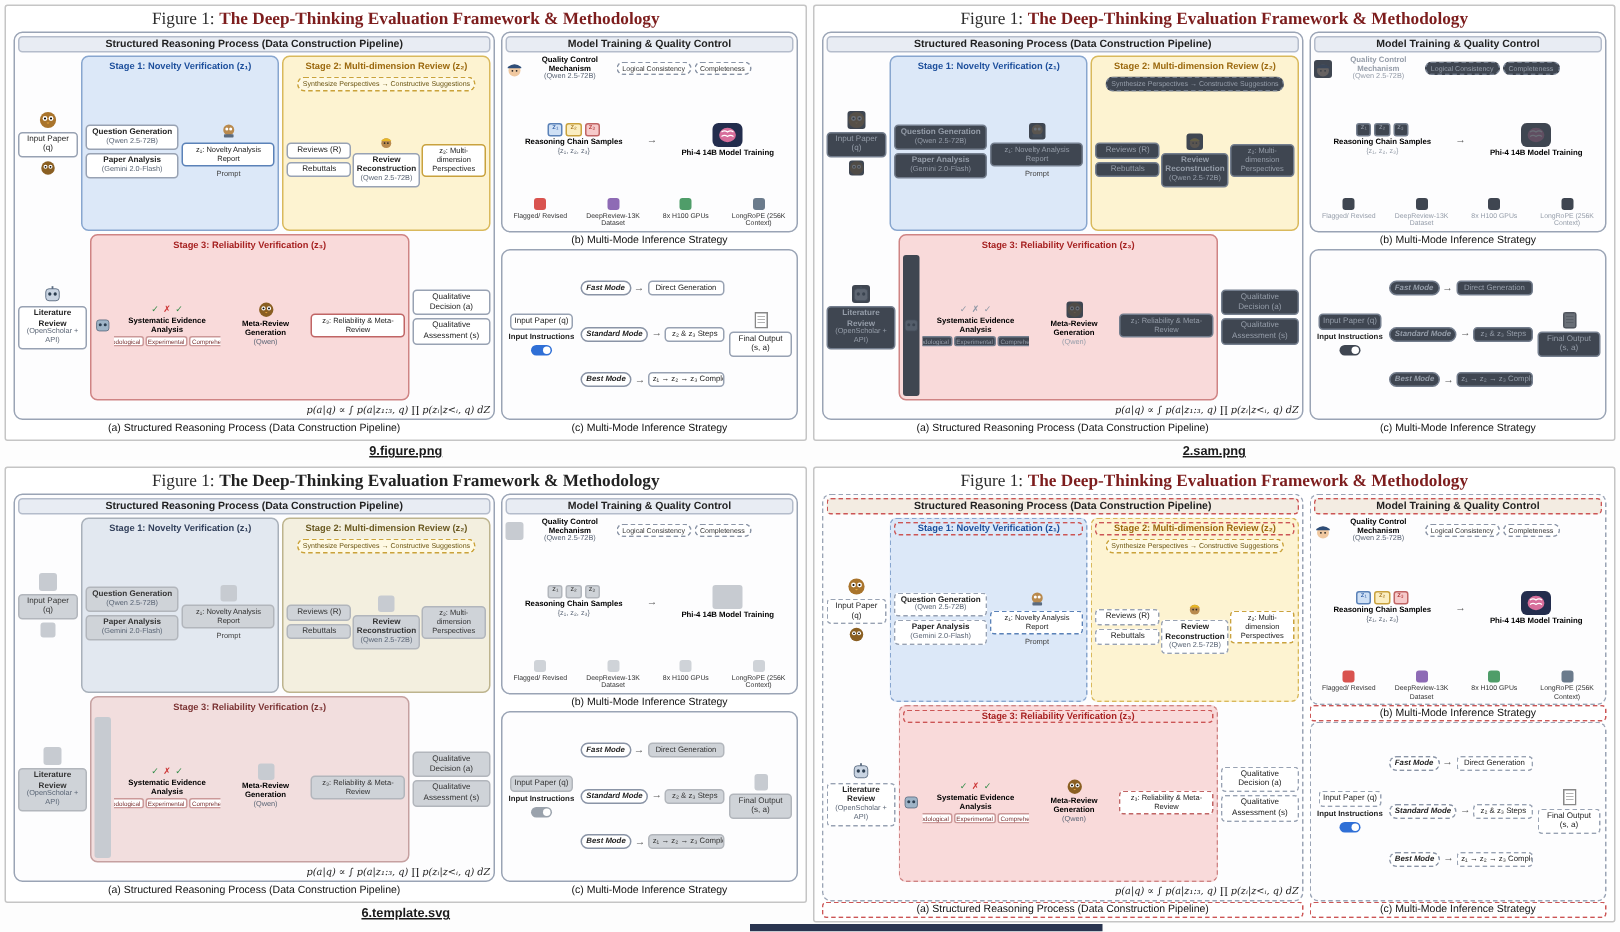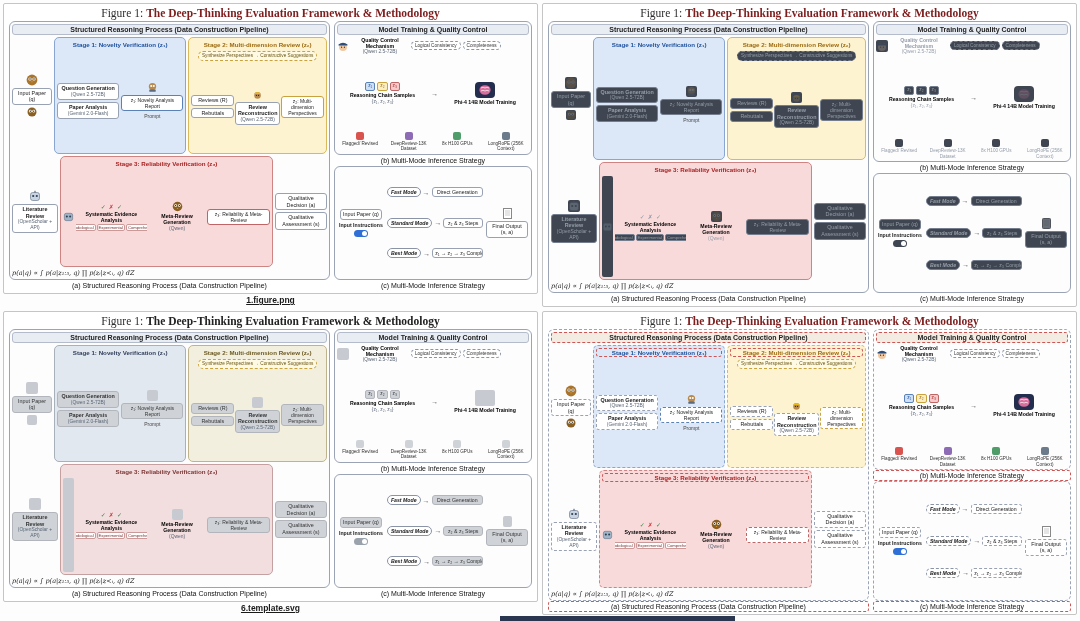--- a/index.html
+++ b/index.html
@@ -94,21 +94,21 @@
   .ck.g { color:#2e8b46; }
   .ck.r { color:#cc3333; }
   .s3-ev { flex:1.25; display:flex; flex-direction:column; gap:1px; align-items:center; justify-content:center; min-width:0; }
   .s3-ev b { font-size:5.2px; text-align:center; }
   .tags { display:flex; gap:1px; justify-content:center; white-space:nowrap; overflow:hidden; max-width:100%; }
   .tag { background:#fff; border:1px solid #cc9999; border-radius:2px; padding:0 1px; font-size:4.2px; color:#7a3030; }
   .s3-meta { flex:1; display:flex; flex-direction:column; align-items:center; justify-content:center; gap:1px; min-width:0; }
   .s3-meta b { font-size:5.2px; text-align:center; }
 
   .formula {
-    text-align:left; font-family:"DejaVu Serif","DejaVu Sans",serif; font-style:italic;
+    text-align:right; font-family:"DejaVu Serif","DejaVu Sans",serif; font-style:italic;
     font-size:6.5px; color:#222; white-space:nowrap; overflow:hidden;
   }
   .caption { text-align:center; font-size:7px; color:#111; padding:1px 0; white-space:nowrap; overflow:hidden; border:1px solid transparent; }
 
   .mt { flex:1.18; padding:2px; display:flex; flex-direction:column; gap:2px; min-height:0; }
   .mt-top { display:flex; gap:2px; align-items:center; min-height:0; }
   .qc-label { width:58px; text-align:center; font-size:5.2px; }
   .qc-label b { display:block; font-size:5.2px; }
   .bub { border:1px dashed #8a94a6; border-radius:6px; font-size:4.7px; padding:1px 3px; background:#fff; color:#333; white-space:nowrap; overflow:hidden; }
   .mt-mid { flex:1; display:flex; align-items:center; gap:3px; justify-content:space-evenly; min-height:0; }
@@ -438,21 +438,21 @@
                   </svg>
                 </span>
               <div class="wbox">Final Output (s, a)</div>
             </div>
           </div>
           <div class="caption">(c) Multi-Mode Inference Strategy</div>
         </div>
 
       </div>
     </div>
-    <div class="filename">1.figure.png</div>
+    <div class="filename">9.figure.png</div>
   </div>
     <div class="quadrant v-masked">
     <div class="panel">
 
       <div class="fig-title">
         <span class="t1">Figure 1:</span><span class="t2">The Deep-Thinking Evaluation Framework &amp; Methodology</span>
       </div>
 
       <div class="fig-body">
 
@@ -704,20 +704,21 @@
                   </svg>
                 </span>
               <div class="wbox">Final Output (s, a)</div>
             </div>
           </div>
           <div class="caption">(c) Multi-Mode Inference Strategy</div>
         </div>
 
       </div>
     </div>
+    <div class="filename">2.sam.png</div>
   </div>
     <div class="quadrant v-gray">
     <div class="panel">
 
       <div class="fig-title">
         <span class="t1">Figure 1:</span><span class="t2">The Deep-Thinking Evaluation Framework &amp; Methodology</span>
       </div>
 
       <div class="fig-body">
 

